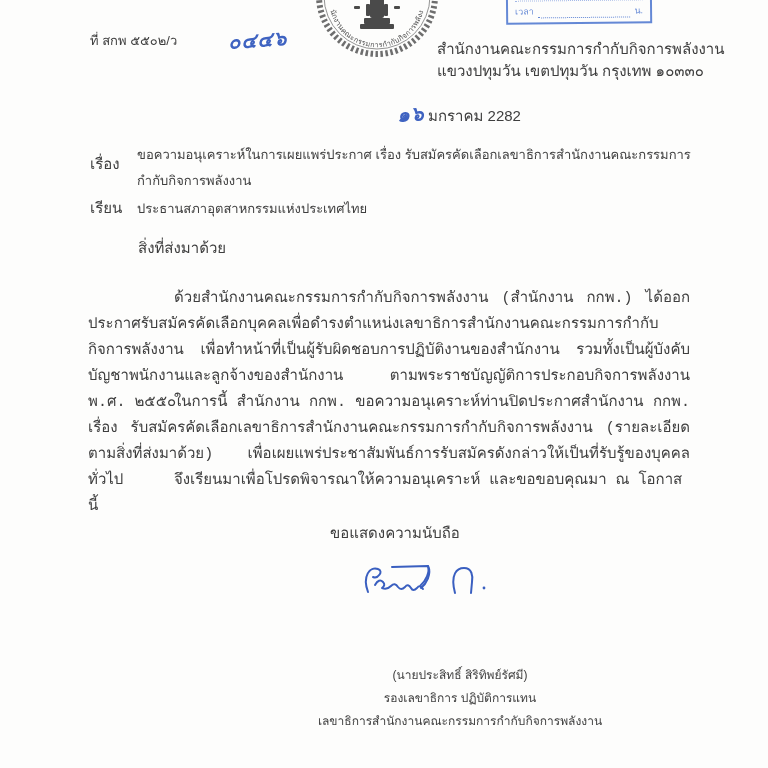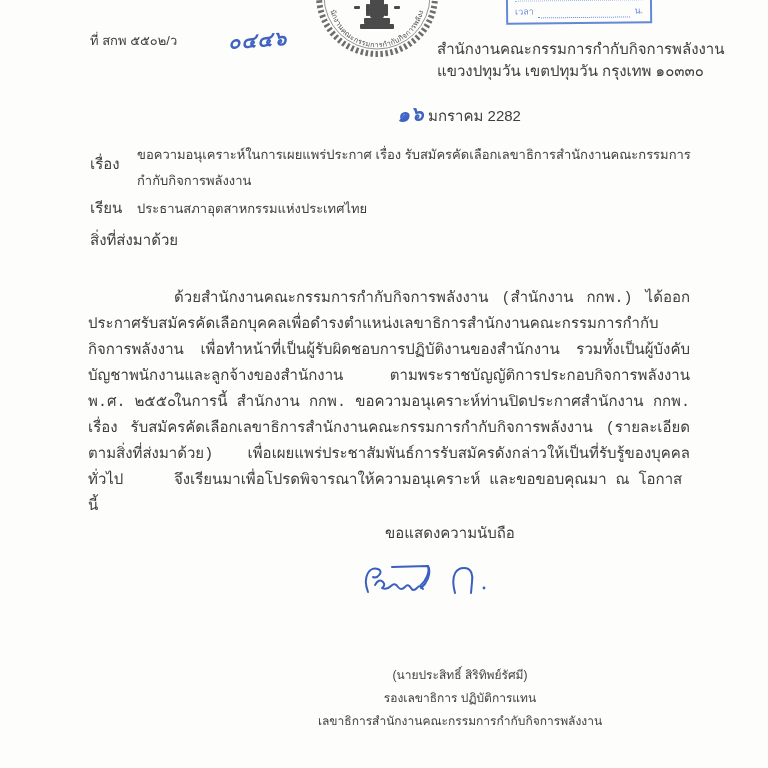--- a/index.html
+++ b/index.html
@@ -50,31 +50,31 @@
   #date-hand{left:397px;top:98px;}
   #date-print{left:428px;top:104px;font-size:15px;white-space:nowrap;}
 
   
   .label-col{left:90px;font-size:15px;}
   .value-col{font-size:13px;line-height:26px;}
   #subject-label{top:152px;}
   #subject-text{left:137px;top:142px;width:560px;}
   #to-label{top:196px;}
   #to-text{left:137px;top:196px;width:560px;}
-  #att-label{top:228px;}
+  #att-label{top:236px;margin-left:48px;}
   #att-text{left:168px;top:228px;width:522px;}
 
   
   .para{left:88px;width:602px;text-indent:86px;text-align:justify;font-family:Liberation Mono, monospace;}
   #para1{top:286px;}
   #para2{top:390px;}
   #para3{top:468px;text-align:left;}
 
   
-  #closing{left:330px;top:521px;width:240px;text-align:center;font-size:15px;}
+  #closing{left:330px;top:521px;width:240px;text-align:left;font-size:15px;}
   #signature{left:358px;top:556px;}
   .sig-block{left:250px;width:420px;text-align:center;font-size:12px;line-height:23px;white-space:nowrap;margin-top:48px;}
   #signer-name{top:616px;}
   #signer-title1{top:639px;}
   #signer-title2{top:662px;}
 </style>
 </head>
 <body>
 
 <div id="page">

